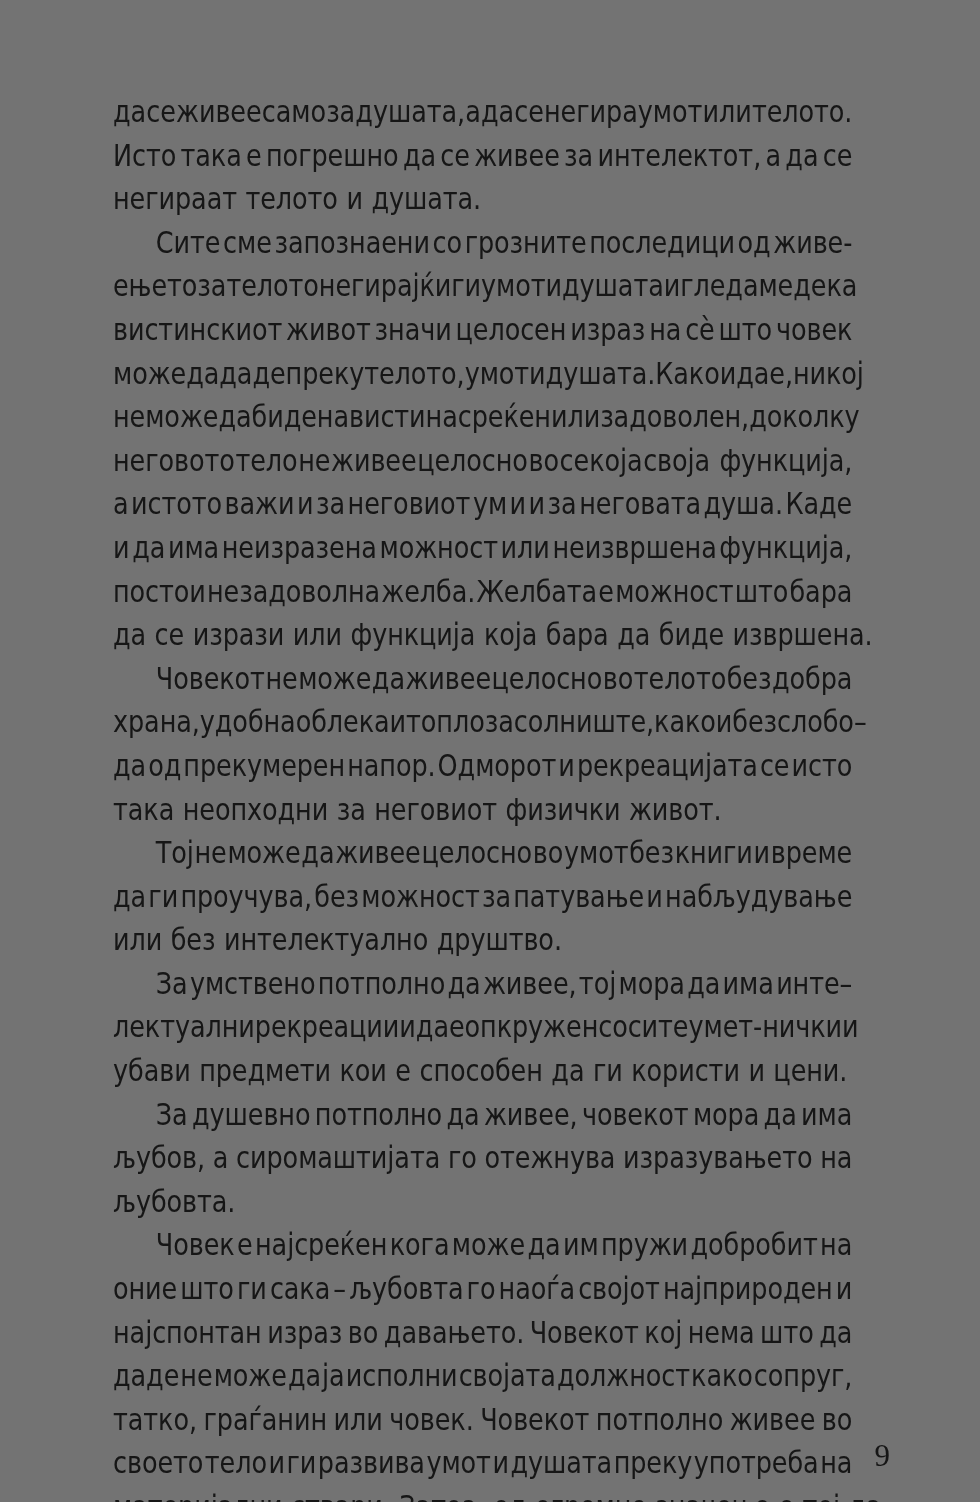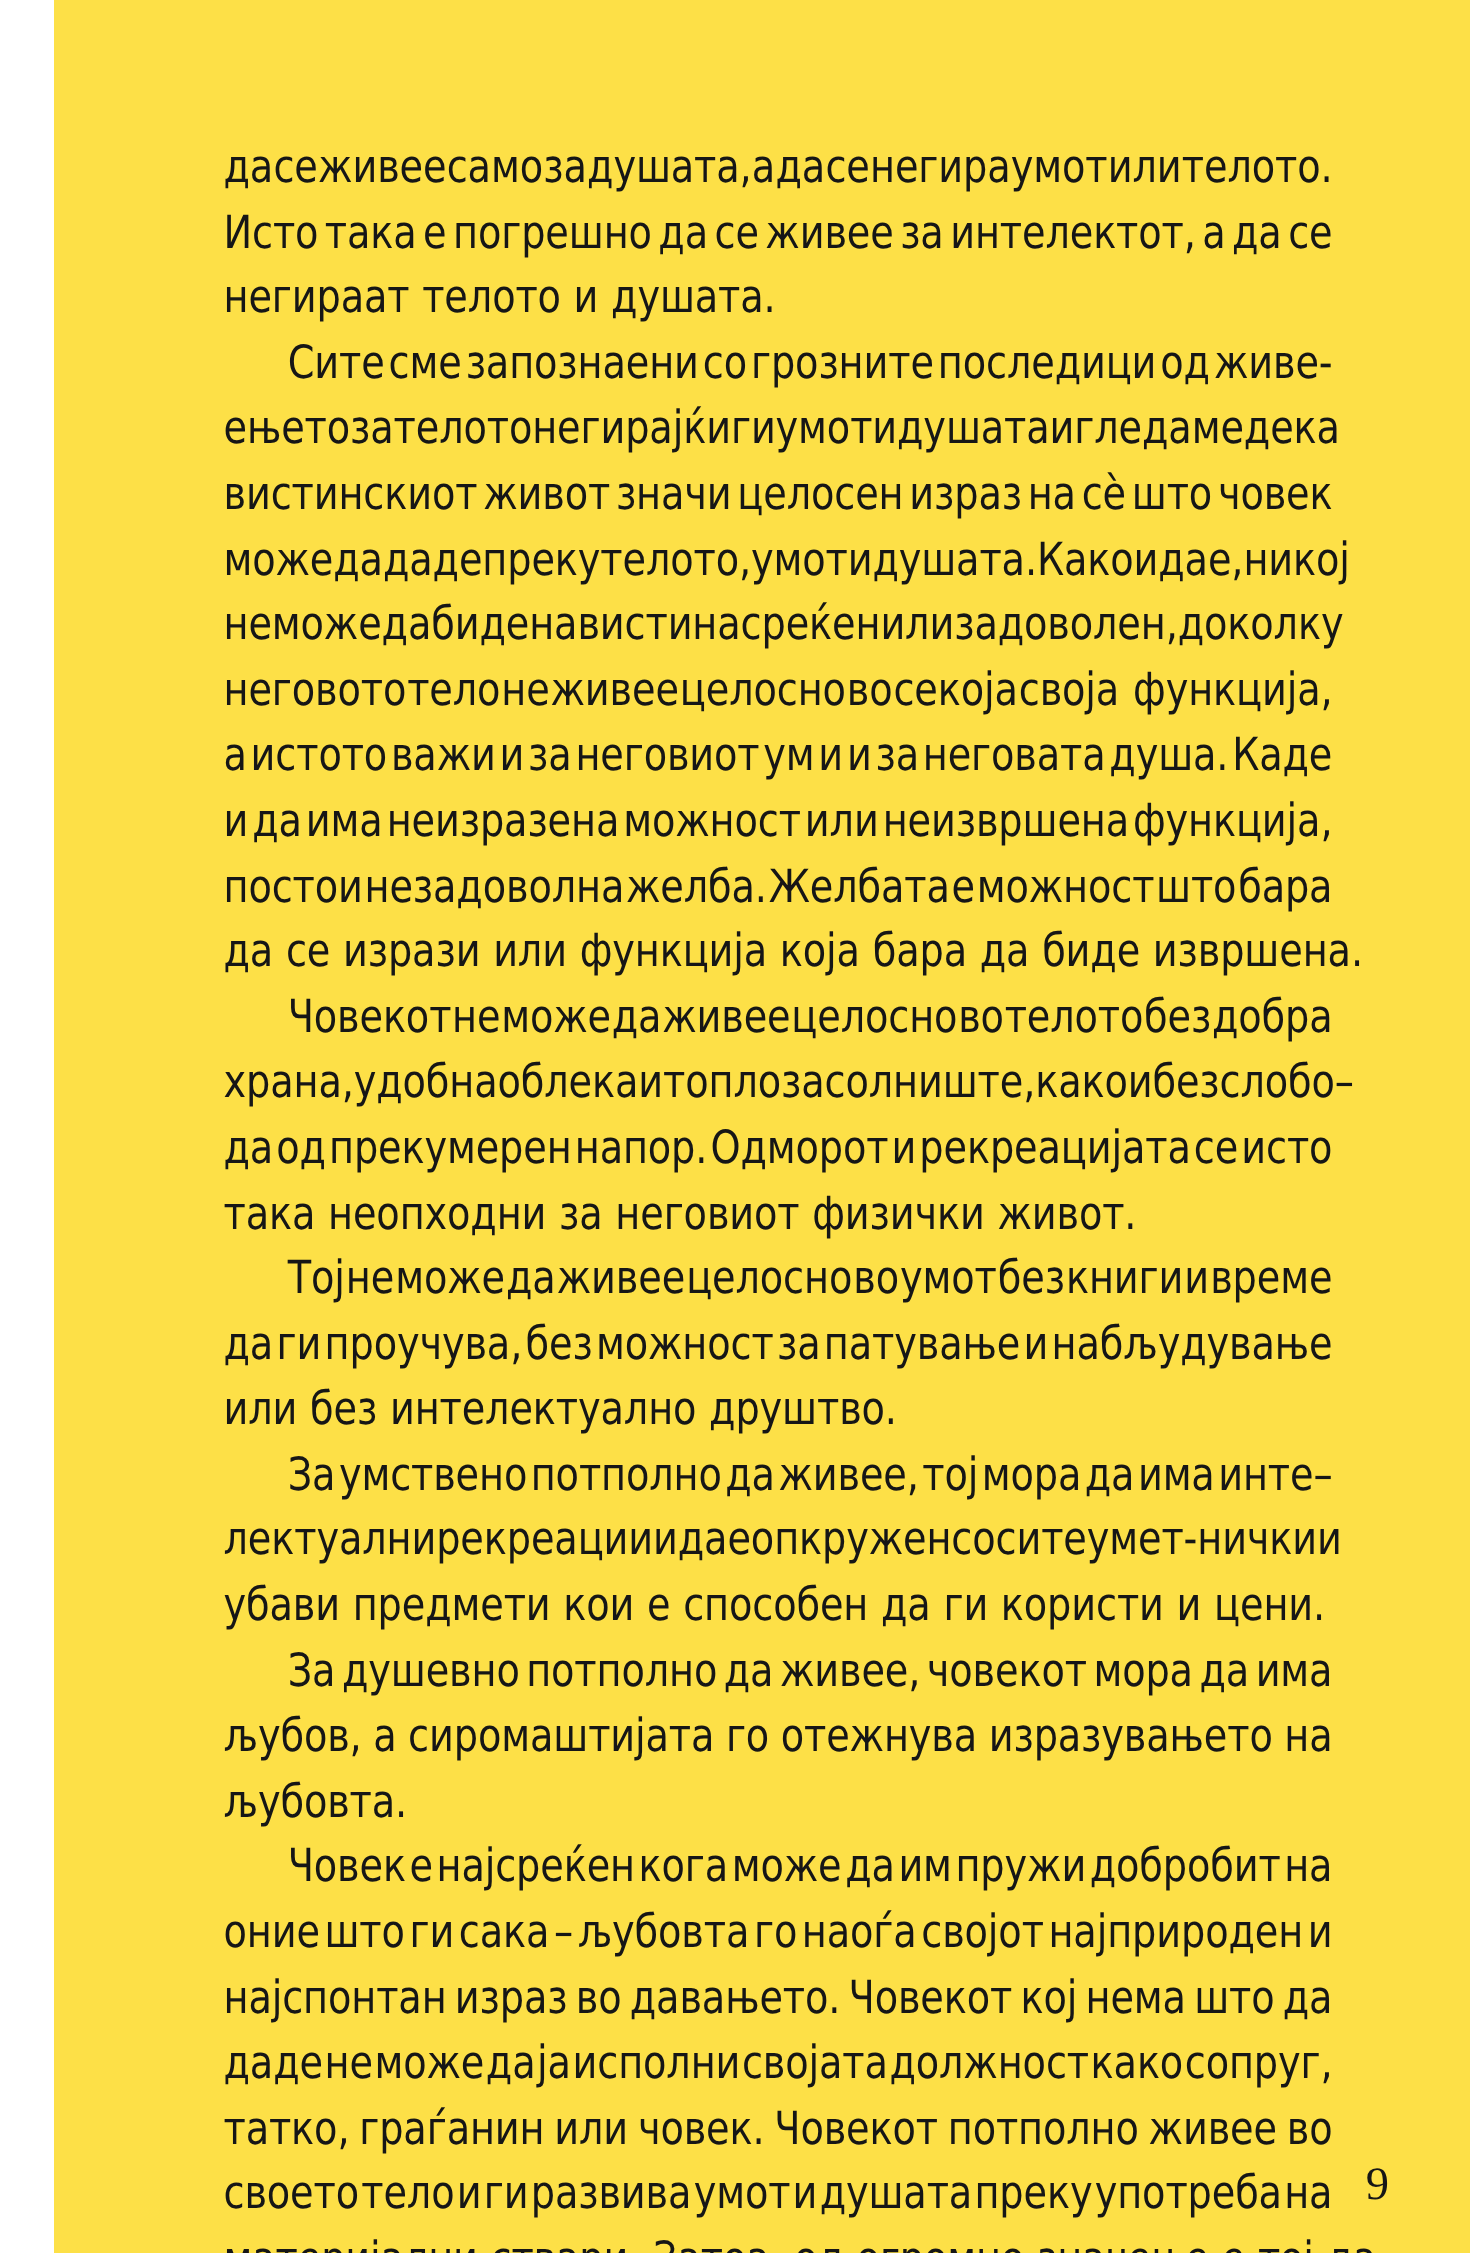--- a/index.html
+++ b/index.html
@@ -11,22 +11,21 @@
     width: 980px;
     height: 1502px;
     position: relative;
     font-family: "DejaVu Sans", sans-serif;
     overflow: hidden;
   }
 
   #page {
     position: absolute;
     inset: 0;
-    background: #fde047;
-    margin-left: 36px;
+    background: #737373;
   }
 
   #textblock {
     position: absolute;
     left: 113px;
     top: 90px;
     width: 740px;
   }
 
   

